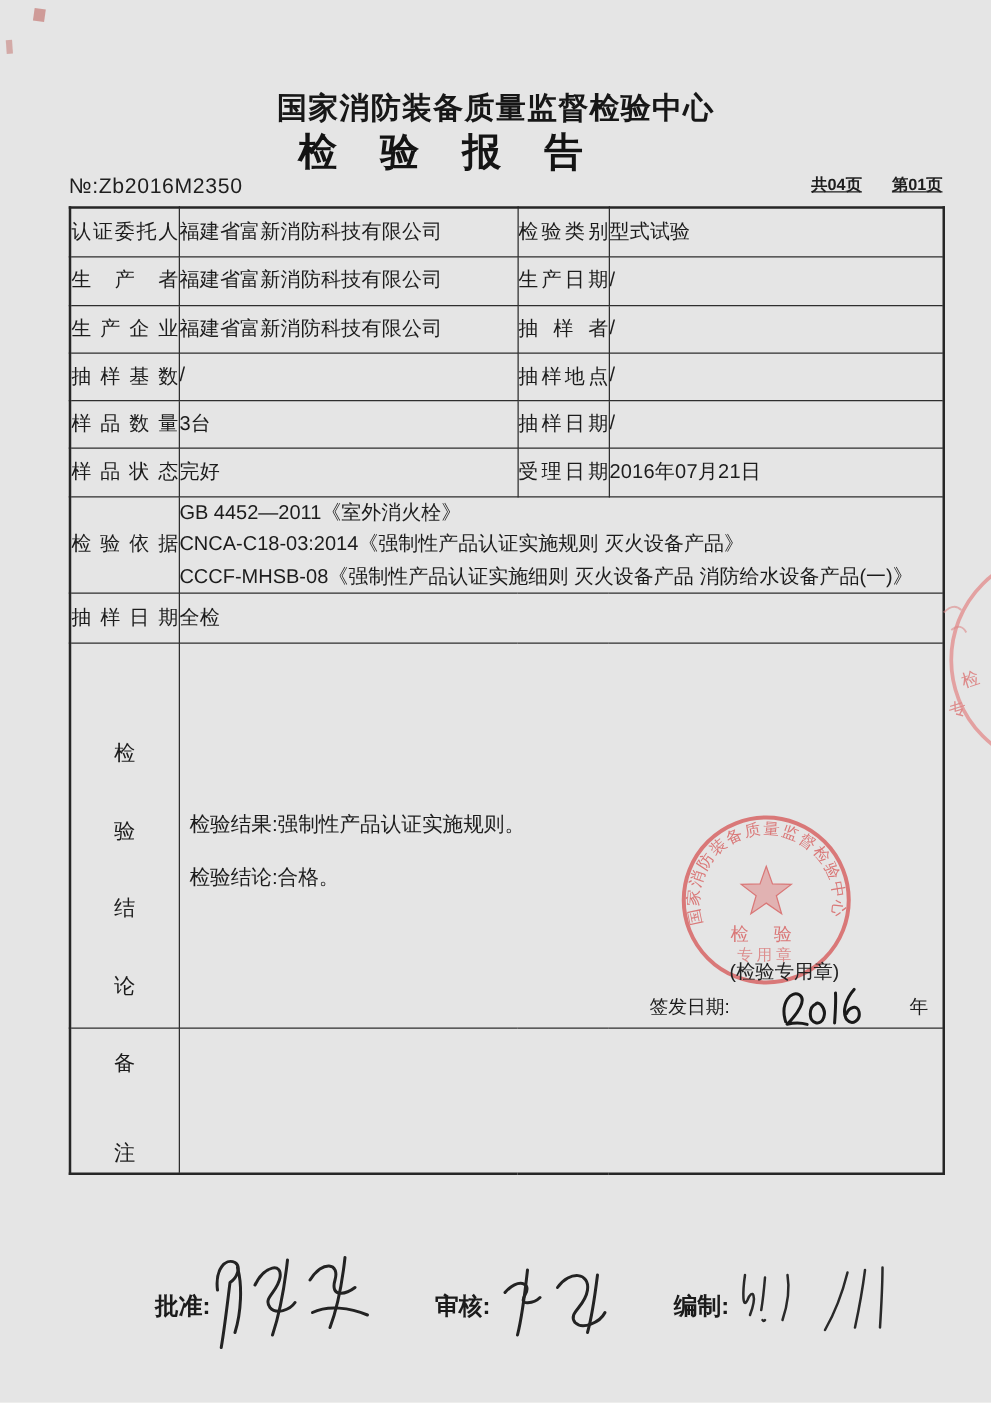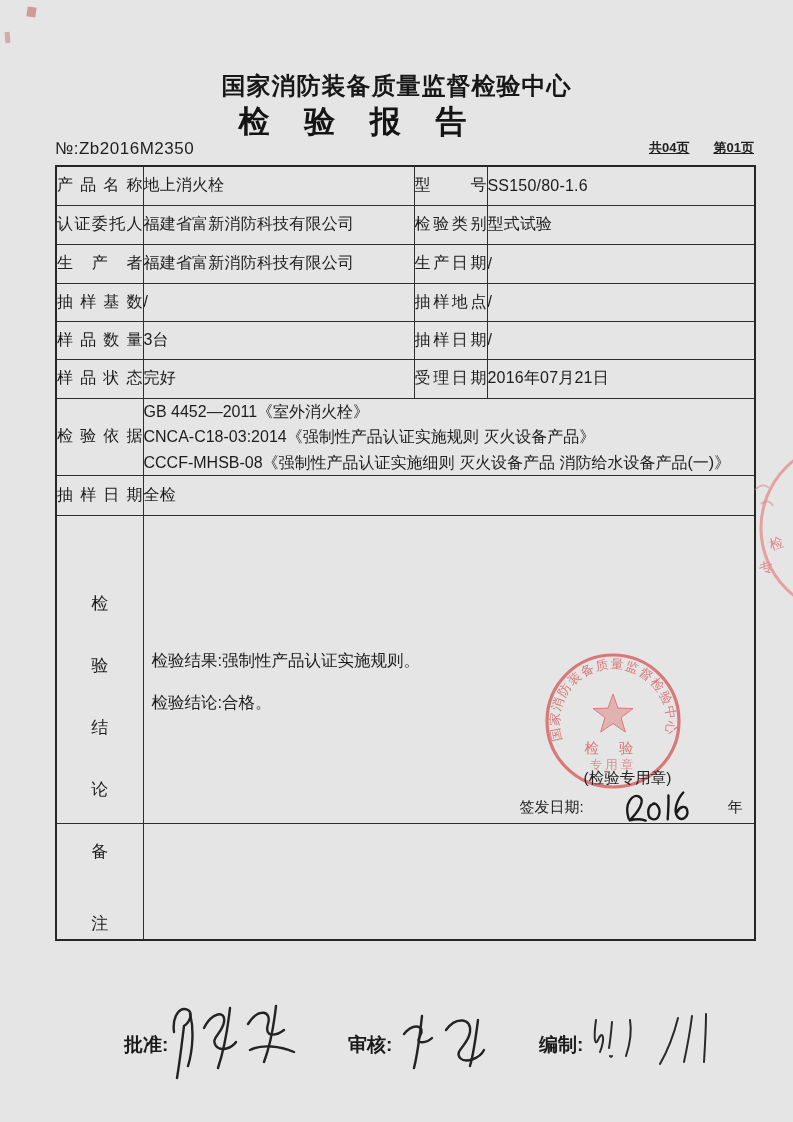--- a/index.html
+++ b/index.html
@@ -84,36 +84,36 @@
   </div>
 
   <table class="report">
     <colgroup>
         <col style="width:87px">
         <col style="width:271px">
         <col style="width:73px">
         <col style="width:268px">
       </colgroup>
     <tbody>
-        <tr style="height:39px">
-      <td class="lab">产品名称</td>
-      <td class="val">地上消火栓</td>
-      <td class="lab2">型号</td>
-      <td class="val">SS150/80-1.6</td>
-    </tr>
     <tr style="height:39px">
       <td class="lab">认证委托人</td>
       <td class="val">福建省富新消防科技有限公司</td>
       <td class="lab2">检验类别</td>
       <td class="val">型式试验</td>
     </tr>
     <tr style="height:39px">
       <td class="lab">生产者</td>
       <td class="val">福建省富新消防科技有限公司</td>
       <td class="lab2">生产日期</td>
+      <td class="val">/</td>
+    </tr>
+    <tr style="height:38px">
+      <td class="lab">生产企业</td>
+      <td class="val">福建省富新消防科技有限公司</td>
+      <td class="lab2">抽样者</td>
       <td class="val">/</td>
     </tr>
     <tr style="height:38px">
       <td class="lab">抽样基数</td>
       <td class="val">/</td>
       <td class="lab2">抽样地点</td>
       <td class="val">/</td>
     </tr>
     <tr style="height:38px">
       <td class="lab">样品数量</td>

